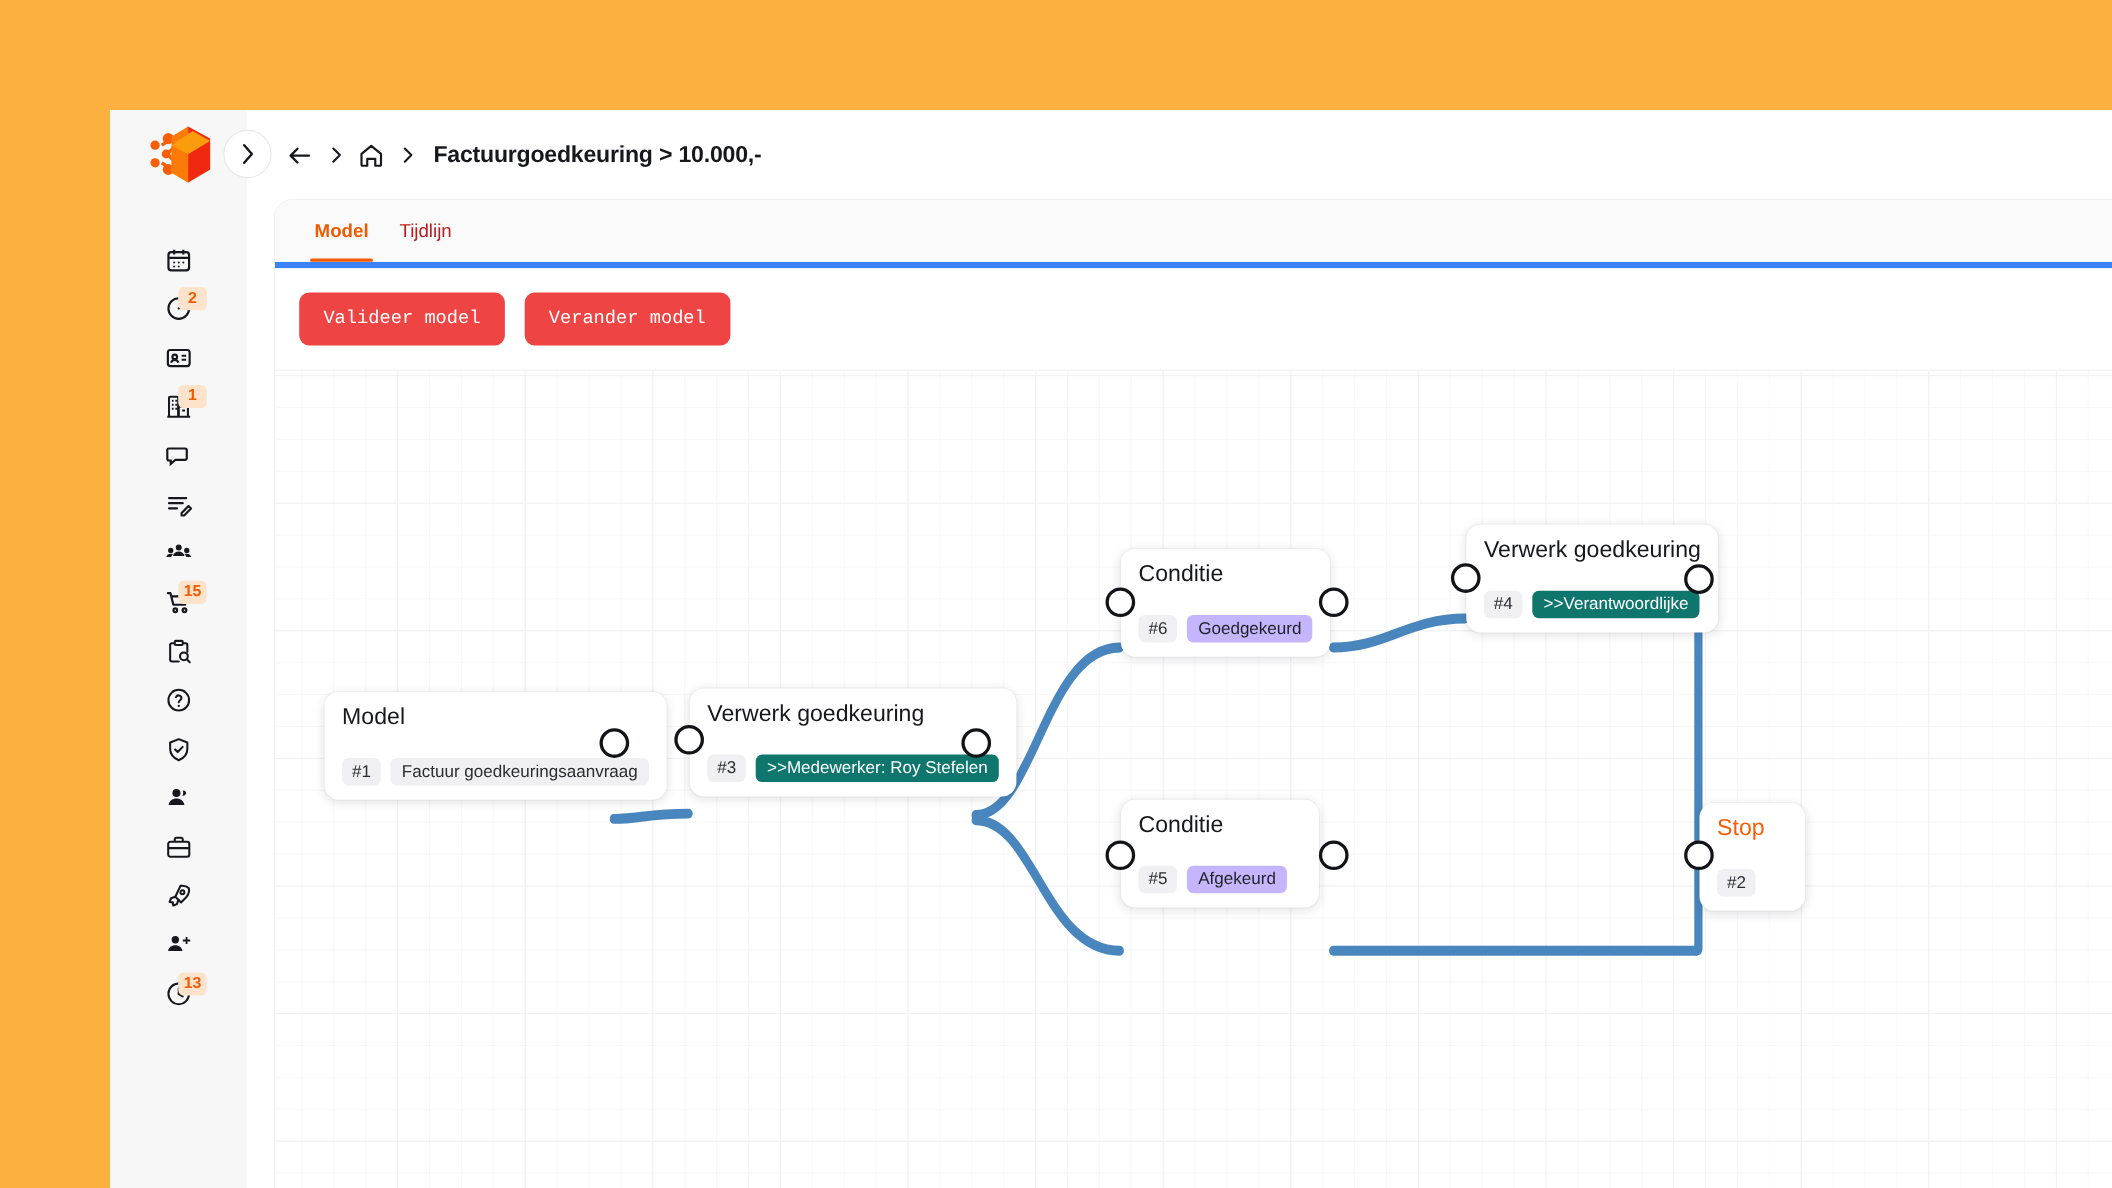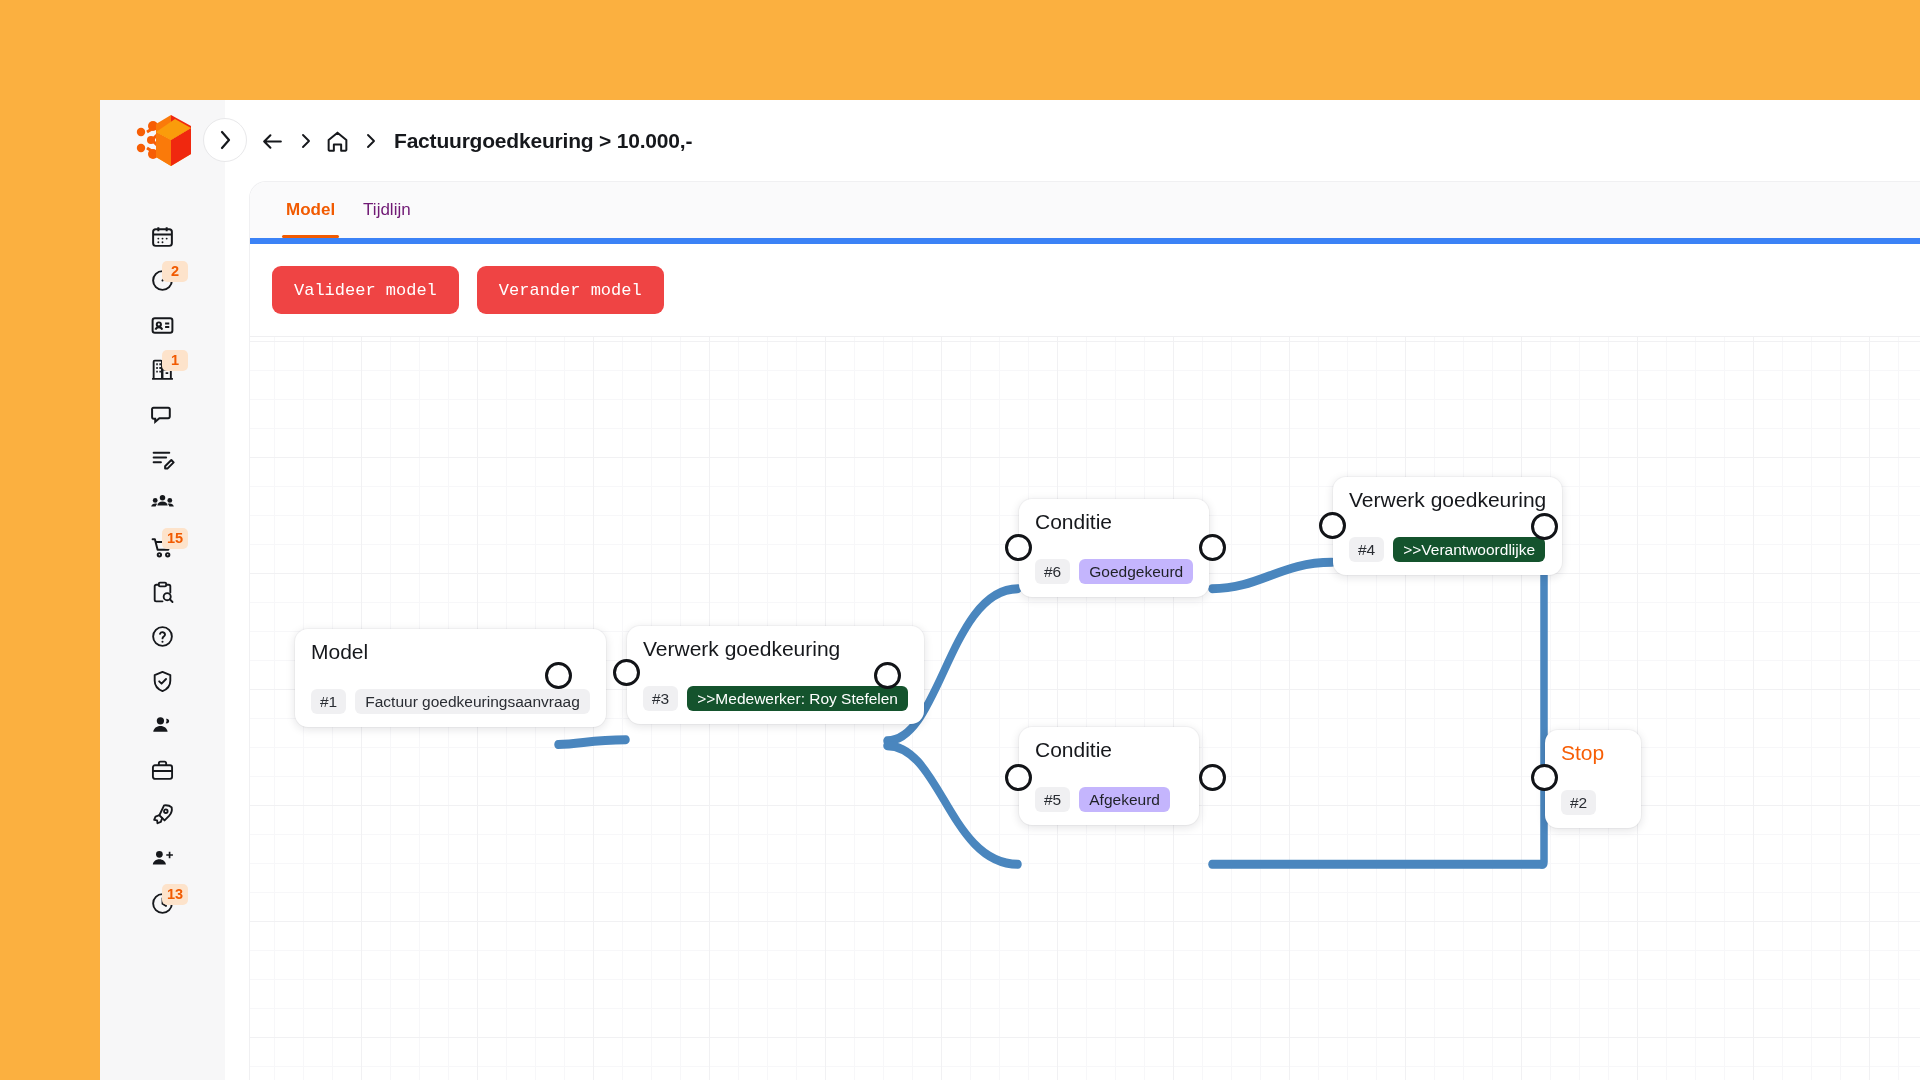--- a/index.html
+++ b/index.html
@@ -133,21 +133,21 @@
     border-bottom: 6px solid #3b82f6;
     background: #FAFAFB;
     border-radius: 16px 0 0 0;
     flex: 0 0 62px;
   }
   .tab {
     display: flex;
     align-items: center;
     padding: 0 14px;
     font-size: 17px;
-    color: #701a75;
+    color: #b91c1c;
     cursor: pointer;
     position: relative;
   }
   .tab.active { color: #F15A01; font-weight: 700; }
   .tab.active::after {
     content: "";
     position: absolute;
     left: 10px; right: 10px; bottom: 0;
     height: 3px; background: #F15A01;
     border-radius: 2px;
@@ -218,21 +218,21 @@
     white-space: nowrap;
   }
   .chip {
     border-radius: 6px;
     padding: 4px 10px;
     font-size: 15.5px;
     line-height: 1.1;
     white-space: nowrap;
   }
   .chip.grey { background: #F0F0F2; color: #2A2D33; }
-  .chip.blue { background: #14532d; color: #ffffff; }
+  .chip.blue { background: #0f766e; color: #ffffff; }
   .chip.gold { background: #c4b5fd; color: #1F2126; }
 
   .port {
     position: absolute;
     width: 27px; height: 27px;
     border-radius: 50%;
     background: #ffffff;
     border: 3.5px solid #121418;
     z-index: 6;
     cursor: pointer;

